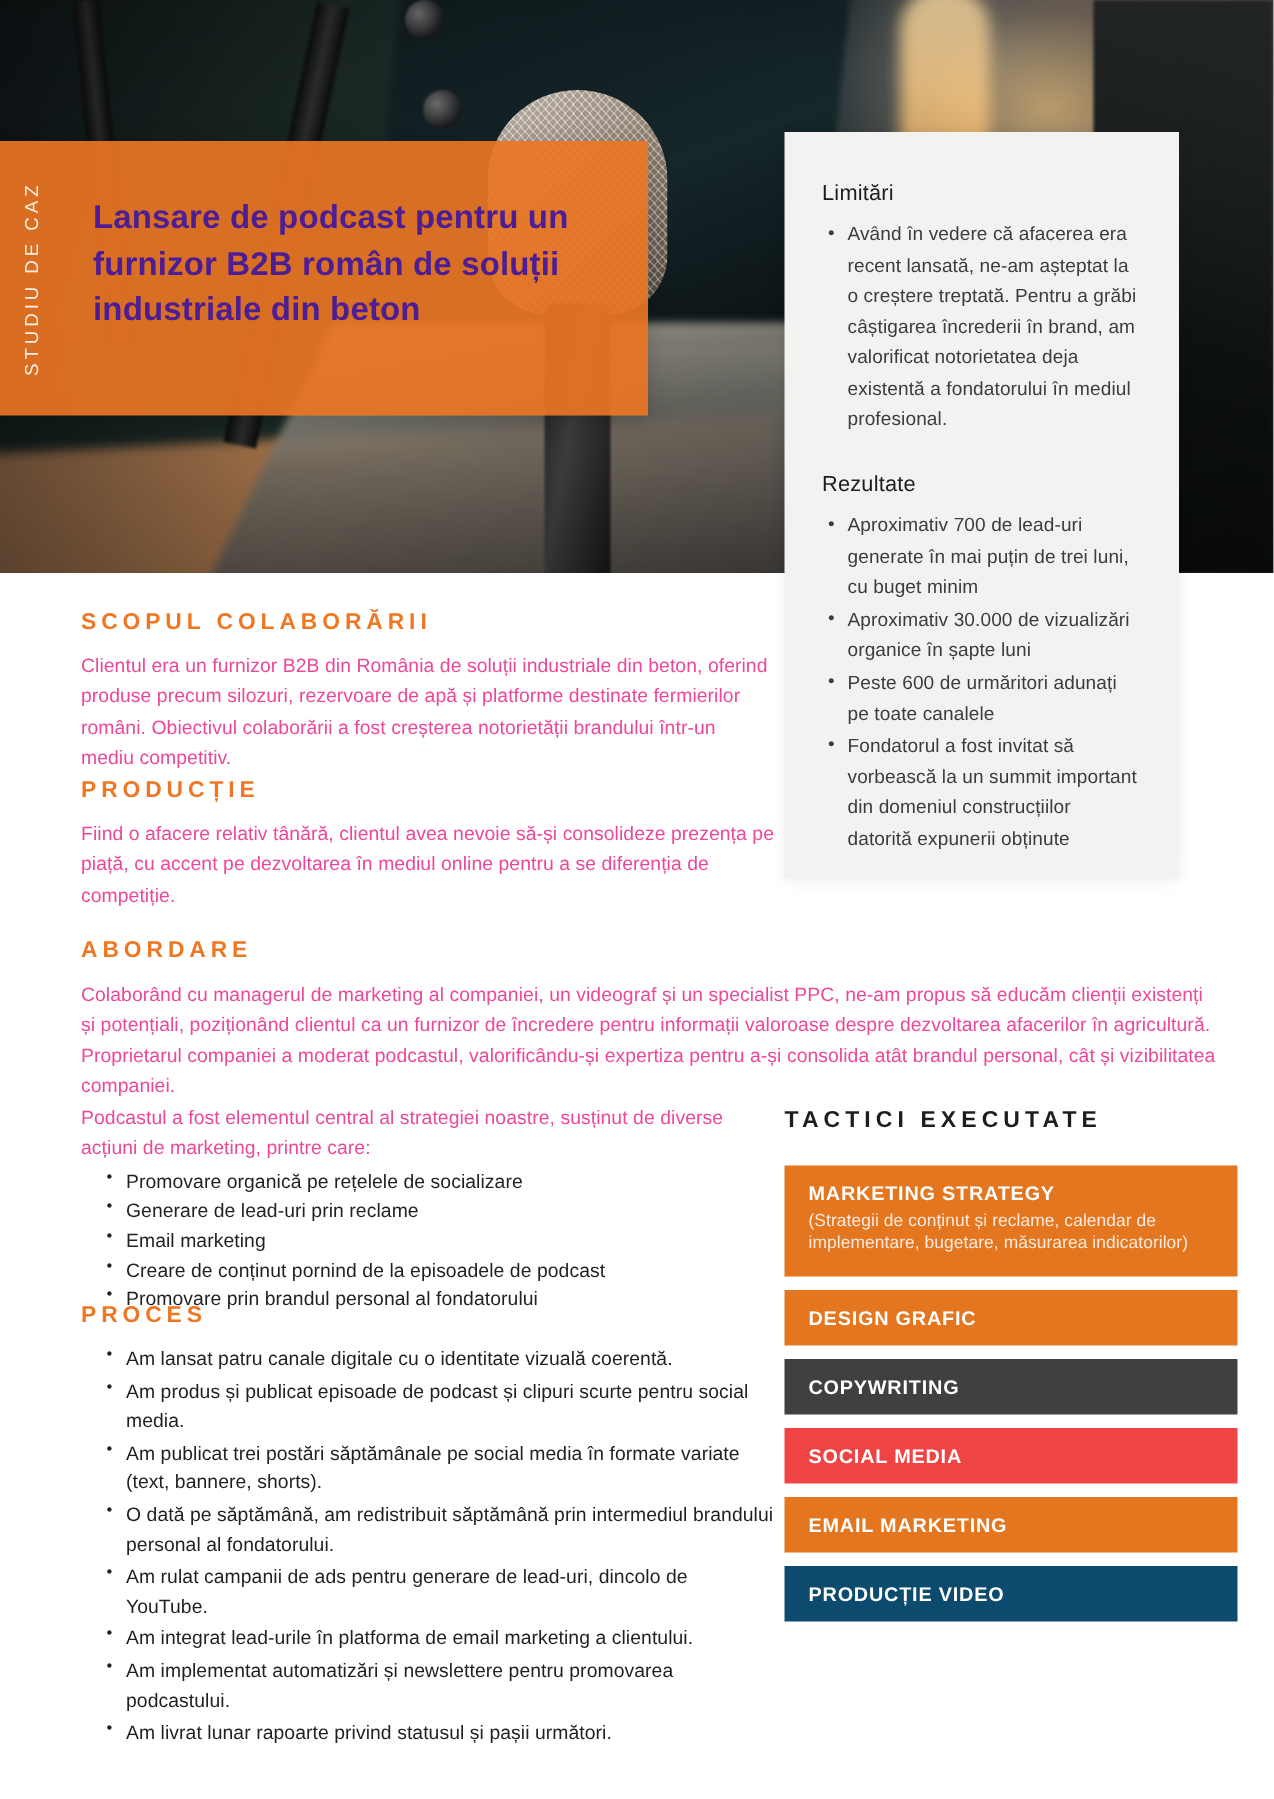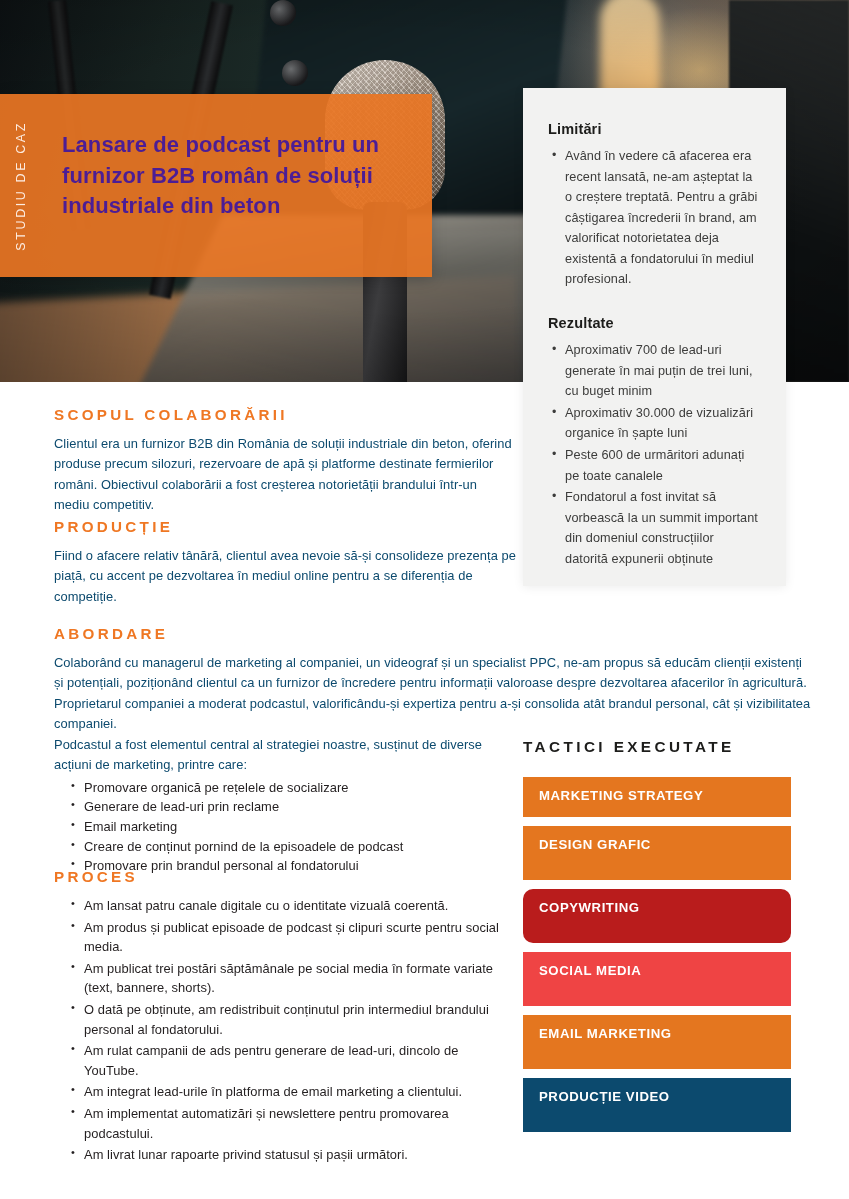--- a/index.html
+++ b/index.html
@@ -123,21 +123,21 @@
   .side-panel{
     position:absolute;left:523px;top:88px;width:263px;height:498px;
     background:#f2f2f1;
     box-shadow:0 1px 10px rgba(0,0,0,.08);
     padding:0;
     box-sizing:border-box;
   }
   .side-inner{padding:33px 26px 0 25px;}
   .side-h{
     margin:0 0 9px 0;
-    font-size:14.5px;font-weight:bold;color:#1d1d1b;letter-spacing:.15px;
+    font-size:14.5px;font-weight:normal;color:#1d1d1b;letter-spacing:.15px;
   }
   .side-h.second{margin-top:25px;}
   .side-list{
     margin:0;padding:0 0 0 17px;list-style:none;
   }
   .side-list li{
     position:relative;
     font-size:12.7px;line-height:1.62;color:#3c3c3b;
     margin-bottom:1px;
     letter-spacing:.08px;
@@ -145,21 +145,21 @@
   .side-list li::before{
     content:"•";position:absolute;left:-13px;top:-1px;color:#3c3c3b;font-size:12.5px;
   }
   .sec-h{
     color:#ef7723;
     font-size:15.2px;font-weight:bold;letter-spacing:3.3px;
     margin:0 0 11px 0;
   }
   .body-p{
     margin:0;
-    font-size:12.9px;line-height:1.58;color:#0c4a6e;letter-spacing:.05px;
+    font-size:12.9px;line-height:1.58;color:#ec4899;letter-spacing:.05px;
   }
 
   .wide{width:760px;}
 
   .bullets{
     margin:2px 0 0 0;padding:0 0 0 30px;list-style:none;
   }
   .bullets li{
     position:relative;
     font-size:12.9px;line-height:1.52;color:#231f20;
@@ -168,32 +168,32 @@
   .bullets li::before{
     content:"•";position:absolute;left:-13px;top:-1px;color:#231f20;font-size:11px;
   }
   .bullets.loose li{margin-bottom:2px;}
 
   
   .block{position:absolute;}
 
   
   .tactics{
-    position:absolute;left:523px;top:738px;width:268px;
+    position:absolute;left:523px;top:738px;width:302px;
   }
   .tactics-title{
     margin:0 0 21px 0;
     font-size:15.3px;font-weight:bold;color:#1d1d1b;letter-spacing:3.4px;
     text-align:left;
   }
   .tactic{
     background:#e4761f;
     color:#ffffff;
     margin-bottom:9px;
-    padding:11px 16px 28px 16px;
+    padding:11px 16px 11px 16px;
     box-sizing:border-box;
   }
   .tactic .t-label{
     font-size:13.2px;font-weight:bold;letter-spacing:.55px;display:block;
   }
   .tactic .t-sub{
     display:block;margin-top:3px;
     font-size:11.6px;line-height:1.33;font-weight:normal;color:#fdeade;letter-spacing:.05px;
   }
   .tactic.big{padding:11px 16px 14px 16px;}
@@ -268,38 +268,39 @@
       <li>Promovare prin brandul personal al fondatorului</li>
     </ul>
 </div>
 
 <div class="block" style="left:54px;top:868px;width:462px;">
   <div class="sec-h">PROCES</div>
   <ul class="bullets loose" id="proces-bullets">
       <li>Am lansat patru canale digitale cu o identitate vizuală coerentă.</li>
       <li>Am produs și publicat episoade de podcast și clipuri scurte pentru social media.</li>
       <li>Am publicat trei postări săptămânale pe social media în formate variate (text, bannere, shorts).</li>
-      <li>O dată pe obținute, am redistribuit conținutul prin intermediul brandului personal al fondatorului.</li>
+      <li>O dată pe săptămână, am redistribuit săptămână prin intermediul brandului personal al fondatorului.</li>
       <li>Am rulat campanii de ads pentru generare de lead-uri, dincolo de YouTube.</li>
       <li>Am integrat lead-urile în platforma de email marketing a clientului.</li>
       <li>Am implementat automatizări și newslettere pentru promovarea podcastului.</li>
       <li>Am livrat lunar rapoarte privind statusul și pașii următori.</li>
     </ul>
 </div>
 
 <div class="tactics">
   <div class="tactics-title">TACTICI EXECUTATE</div>
   <div id="tactics-list">
       <div class="tactic big" style="background: rgb(228, 118, 31);">
         <span class="t-label">MARKETING STRATEGY</span>
+        <span class="t-sub">(Strategii de conținut și reclame, calendar de implementare, bugetare, măsurarea indicatorilor)</span>
       </div>
       <div class="tactic" style="background: rgb(228, 118, 31);">
         <span class="t-label">DESIGN GRAFIC</span>
       </div>
-      <div class="tactic" style="background: #b91c1c; border-radius: 10px;">
+      <div class="tactic" style="background: #404040;">
         <span class="t-label">COPYWRITING</span>
       </div>
       <div class="tactic" style="background: #ef4444;">
         <span class="t-label">SOCIAL MEDIA</span>
       </div>
       <div class="tactic" style="background: rgb(228, 118, 31);">
         <span class="t-label">EMAIL MARKETING</span>
       </div>
       <div class="tactic" style="background: #0c4a6e;">
         <span class="t-label">PRODUCȚIE VIDEO</span>

